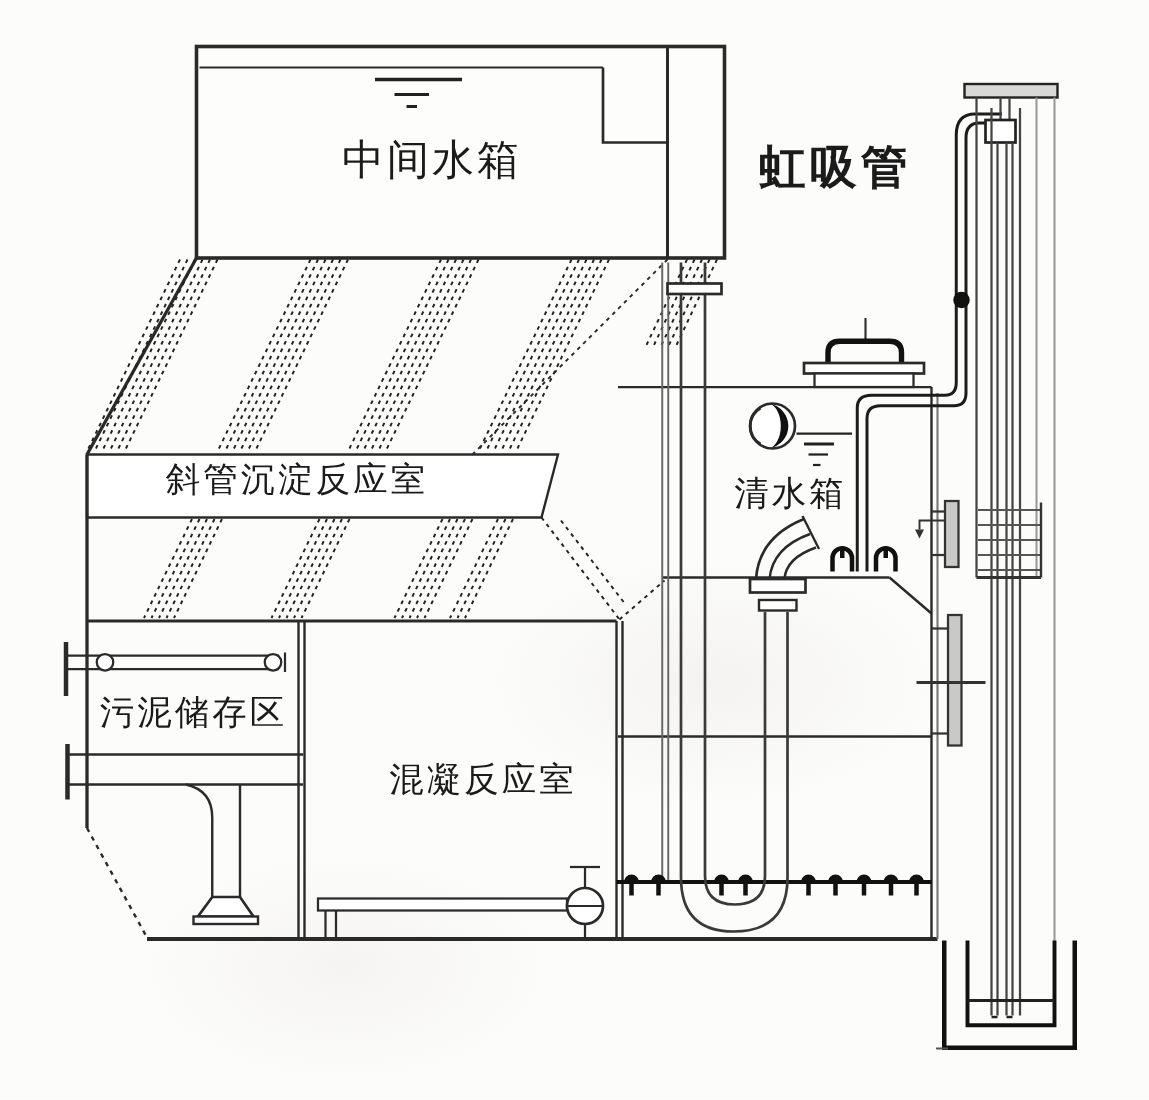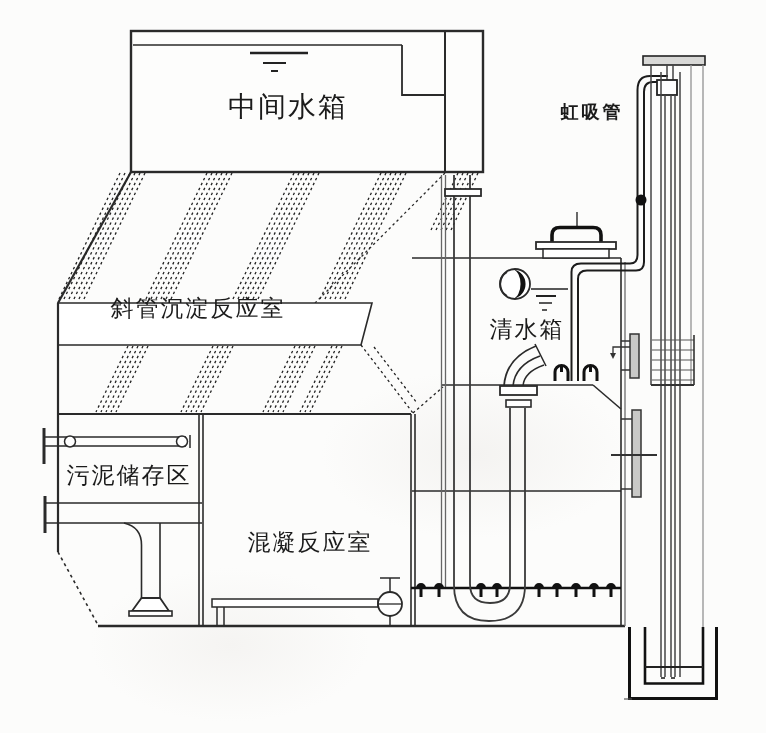--- a/index.html
+++ b/index.html
@@ -6,21 +6,21 @@
   #stage{position:relative;width:766px;height:733px;background:
     radial-gradient(220px 120px at 62% 62%, #f4f3f1 0%, rgba(244,243,241,0) 70%),
     radial-gradient(200px 110px at 30% 88%, #f5f4f2 0%, rgba(245,244,242,0) 70%),
     #fcfcfb;
     font-family:Liberation Serif, serif;overflow:hidden;}
   #stage svg{position:absolute;left:0;top:0;}
   .lbl{position:absolute;transform:translate(-50%,-50%);color:#1b1b1b;white-space:nowrap;
        letter-spacing:2px;font-weight:500;}
   .lbl-big{font-size:28px;}
   .lbl-med{font-size:23px;}
-  .lbl-bold{font-size:18px;font-weight:700;letter-spacing:3px;margin-left:35px;}
+  .lbl-bold{font-size:31px;font-weight:700;letter-spacing:3px;}
 </style>
 </head>
 <body>
 
 <div id="stage">
 
 <svg width="766" height="733" viewBox="0 0 766 733">
 
   <g stroke="#2a2a2a" fill="none">
     <rect x="131" y="31" width="352" height="141" stroke-width="2.4" fill="#fdfdfc"></rect>
@@ -215,21 +215,21 @@
     <path d="M645,627 V683.5 H703 V627" stroke="#111" stroke-width="2.6"></path>
     <line x1="645" y1="667" x2="703" y2="667" stroke="#222" stroke-width="2"></line>
     <line x1="624" y1="699" x2="632" y2="699" stroke="#555" stroke-width="1.2"></line>
   </g>
 </svg>
 
   <div class="lbl lbl-big" style="left:288px;top:107px;">中间水箱</div>
 
   <div class="lbl lbl-bold" style="left:557px;top:112px;">虹吸管</div>
 
-  <div class="lbl lbl-med" style="left:198px;top:308px;">斜管沉淀反应室</div>
+  <div class="lbl lbl-med" style="left:198px;top:320px;">斜管沉淀反应室</div>
 
   <div class="lbl lbl-med" style="left:129px;top:475px;">污泥储存区</div>
 
   <div class="lbl lbl-med" style="left:527px;top:329px;">清水箱</div>
 
-  <div class="lbl lbl-med" style="left:310px;top:520px;margin-top:22px;">混凝反应室</div>
+  <div class="lbl lbl-med" style="left:322px;top:520px;">混凝反应室</div>
 
 </div>
 
 </body></html>

